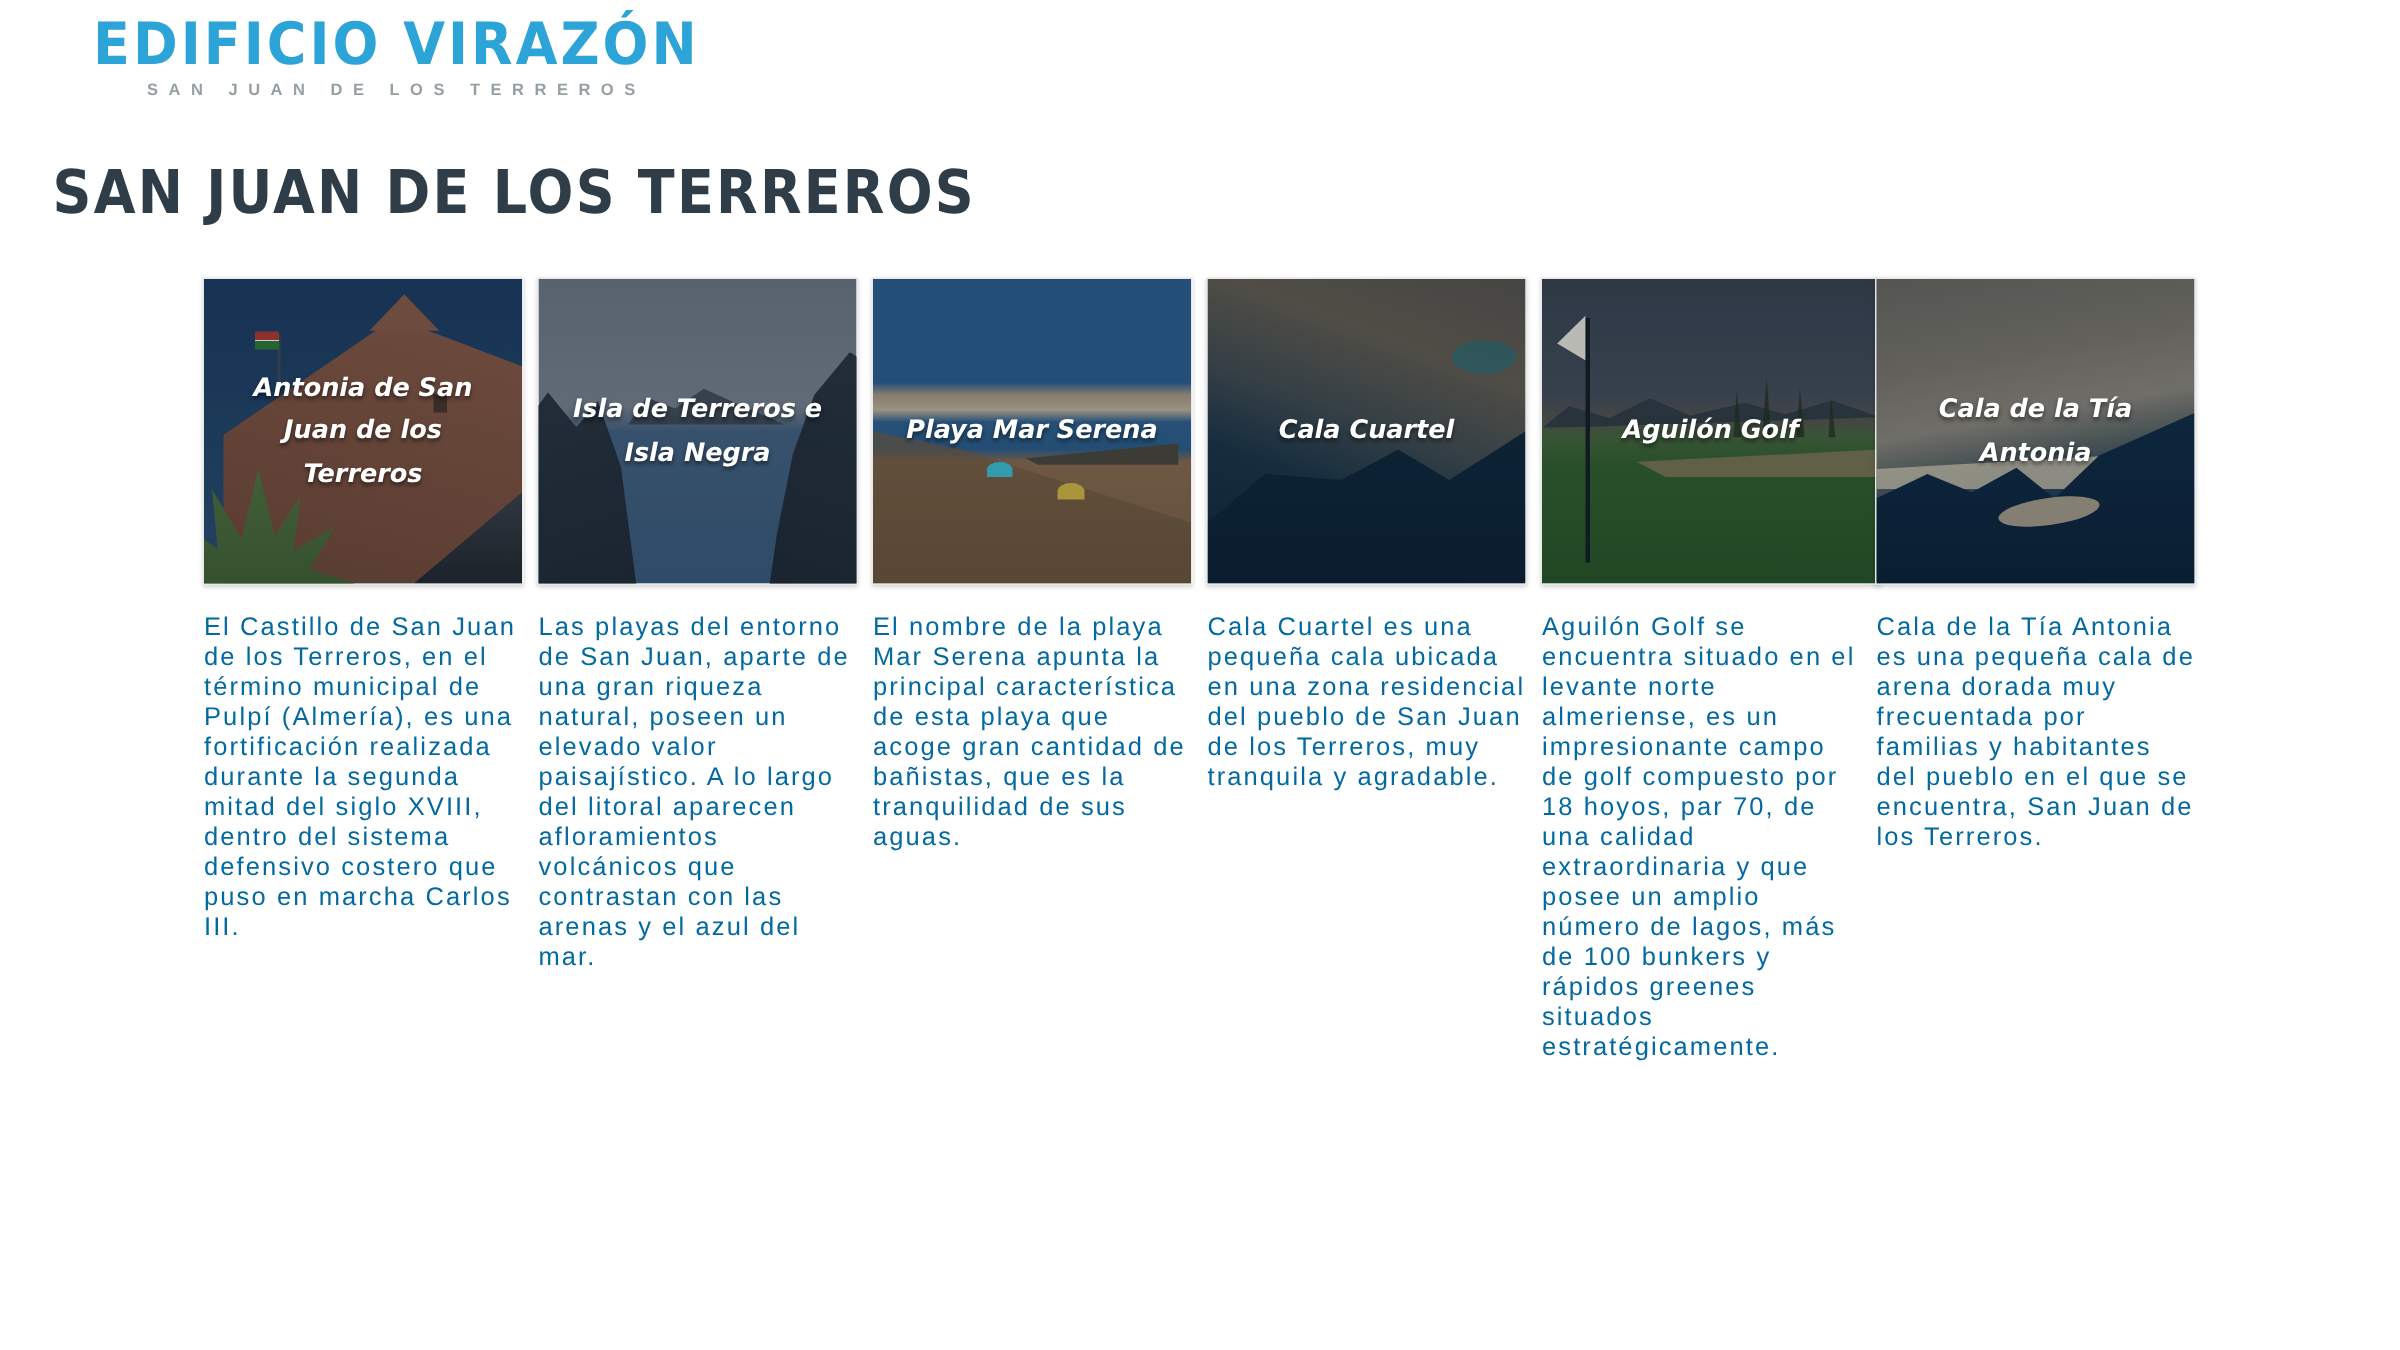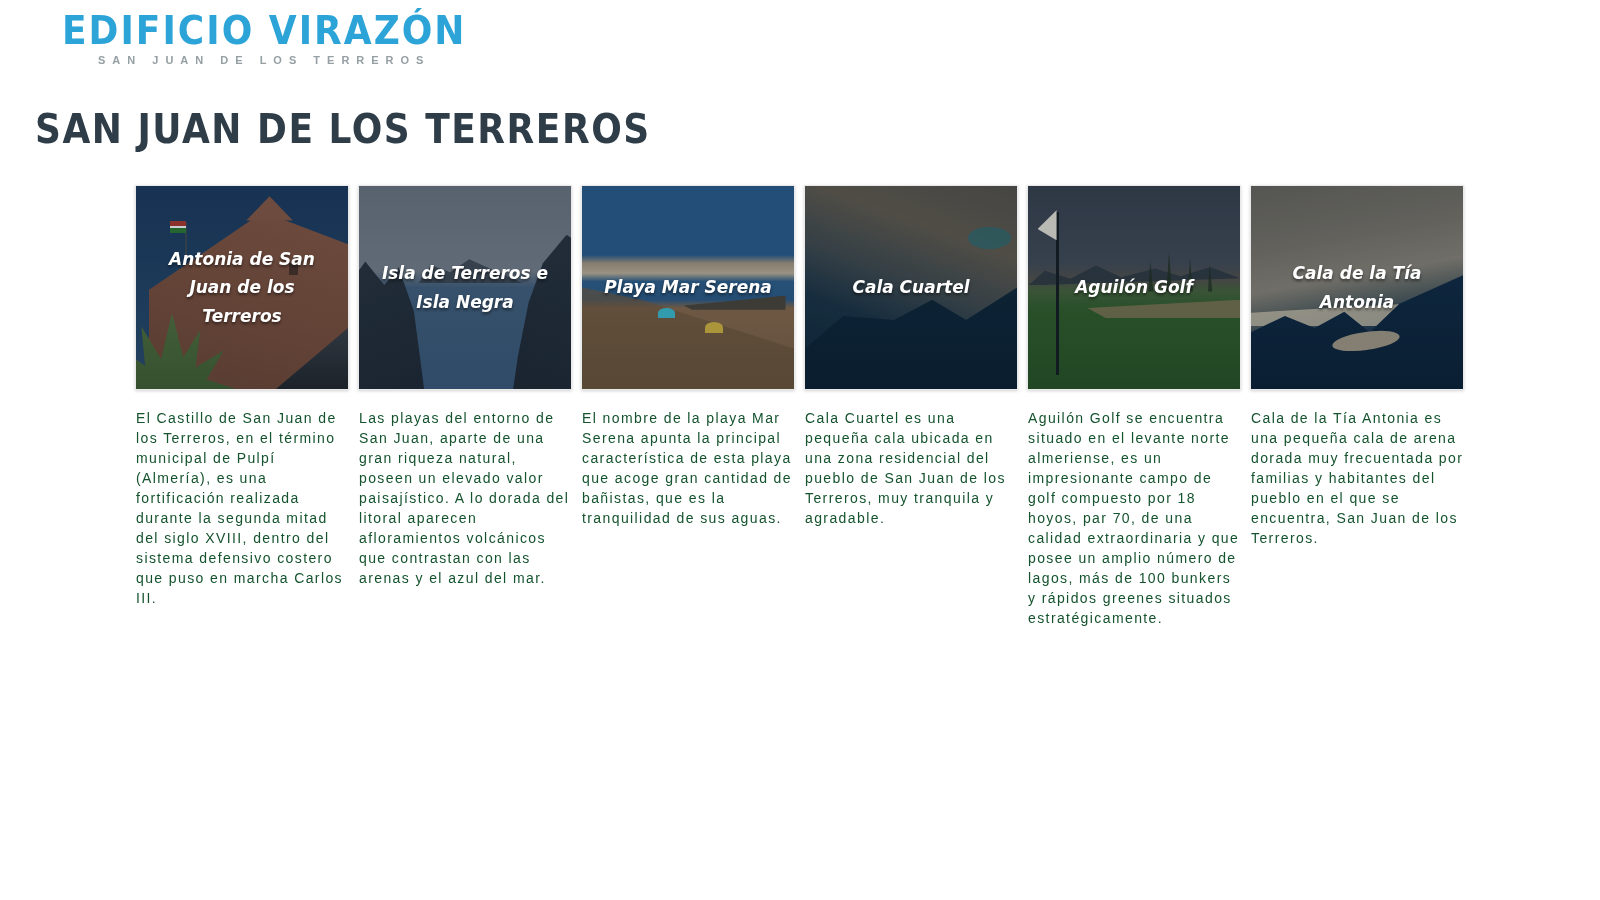--- a/index.html
+++ b/index.html
@@ -80,22 +80,22 @@
     color: #ffffff;
     font-family: "DejaVu Sans", sans-serif;
     font-style: italic;
     font-weight: bold;
     font-size: 17px;
     line-height: 1.65;
     text-shadow: 0 2px 3px rgba(0,0,0,0.5);
   }
   .desc {
     margin: 18px 0 0 1px;
-    color: #14532d;
-    font-size: 14px;
+    color: #0369a1;
+    font-size: 17px;
     line-height: 20px;
     letter-spacing: 1.4px;
   }
 
   
   .scene-castle { background: linear-gradient(180deg, #1c3a5e 0%, #234568 55%, #2b4e6f 100%); }
   .castle-wall {
     left: 6%; top: 13%; right: 0; bottom: 0;
     background: linear-gradient(195deg, #8a5a44 0%, #7c4f3b 60%, #6e4634 100%);
     clip-path: polygon(0 44%, 57% 0, 72% 6%, 100% 18%, 100% 100%, 0 100%);
@@ -158,21 +158,21 @@
   
   .scene-cove { background: linear-gradient(200deg, #57534b 0%, #645d4f 26%, #414b4e 48%, #1b3445 66%, #0e2537 100%); }
   .cove-lagoon { right: 3%; top: 20%; width: 20%; height: 11%; background: #2e6d72; border-radius: 50%; opacity: 0.75; }
   .cove-sea {
     inset: 0;
     background: linear-gradient(180deg, #14303f, #0a1f31);
     clip-path: polygon(0 80%, 18% 64%, 42% 66%, 60% 56%, 76% 66%, 100% 50%, 100% 100%, 0 100%);
   }
 
   
-  .scene-golf { background: linear-gradient(180deg, #39424e 0%, #444d58 38%, #56534c 46%, #47663a 52%, #33602b 60%, #275422 100%); }
+  .scene-golf { background: linear-gradient(180deg, #39424e 0%, #444d58 38%, #56534c 46%, #47663a 52%, #33602b 60%, #275422 100%); padding-left: 13px; }
   .golf-hills {
     left: 0; top: 37%; width: 100%; height: 12%;
     background: #2e3941; opacity: 0.9;
     clip-path: polygon(0 100%, 8% 40%, 20% 72%, 32% 18%, 44% 66%, 60% 30%, 72% 62%, 86% 24%, 100% 70%, 0 100%);
   }
   .golf-trees {
     left: 55%; top: 30%; width: 34%; height: 22%;
     background: #23321f; opacity: 0.8;
     clip-path: polygon(5% 100%, 8% 30%, 12% 100%, 30% 100%, 34% 10%, 38% 100%, 60% 100%, 63% 25%, 67% 100%, 88% 100%, 90% 40%, 94% 100%);
   }
@@ -236,21 +236,21 @@
     </div>
 
     <div class="card">
       <div class="photo scene-islands">
         <div class="shape island-far"></div>
         <div class="shape rock-left"></div>
         <div class="shape rock-right"></div>
         <div class="veil"></div>
         <div class="photo-title">Isla de Terreros e Isla Negra</div>
       </div>
-      <p class="desc">Las playas del entorno de San Juan, aparte de una gran riqueza natural, poseen un elevado valor paisajístico. A lo dorada del litoral aparecen afloramientos volcánicos que contrastan con las arenas y el azul del mar.</p>
+      <p class="desc">Las playas del entorno de San Juan, aparte de una gran riqueza natural, poseen un elevado valor paisajístico. A lo largo del litoral aparecen afloramientos volcánicos que contrastan con las arenas y el azul del mar.</p>
     </div>
 
     <div class="card">
       <div class="photo scene-beach">
         <div class="shape beach-sand"></div>
         <div class="shape beach-jetty"></div>
         <div class="shape umbrella-cyan"></div>
         <div class="shape umbrella-yellow"></div>
         <div class="veil"></div>
         <div class="photo-title">Playa Mar Serena</div>

